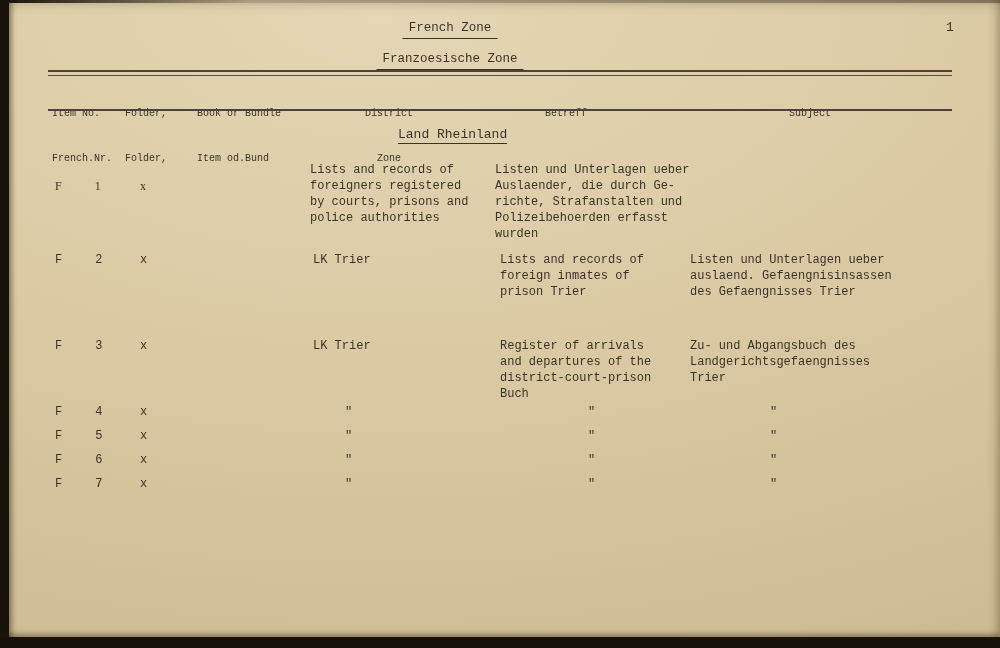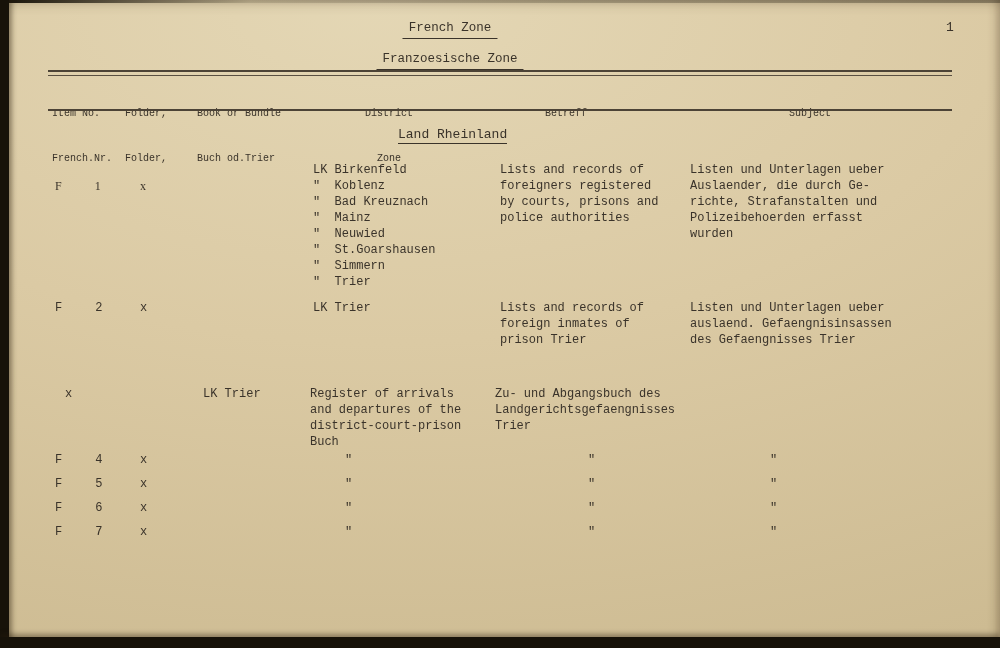--- a/index.html
+++ b/index.html
@@ -83,21 +83,21 @@
     <div class="hcell h-item">
       <div>Item No.</div>
       <div>French.Nr.</div>
     </div>
     <div class="hcell h-folder">
       <div>Folder,</div>
       <div>Folder,</div>
     </div>
     <div class="hcell h-book">
       <div>Book or Bundle</div>
-      <div>Buch od.Trier</div>
+      <div>Item od.Bund</div>
     </div>
     <div class="hcell h-district">
       <div>District</div>
       <div>Zone</div>
     </div>
     <div class="hcell h-betreff">
       <div>Betreff</div>
       <div></div>
     </div>
     <div class="hcell h-subject">
@@ -109,28 +109,20 @@
   <div class="rule-single"></div>
 
   <div class="section-heading">Land Rheinland</div>
 
   <div class="rows">
 
     <div class="row grid r1">
       <div class="cell item drop1"><span class="il">F</span><span class="in">1</span></div>
       <div class="cell folder drop1">x</div>
       <div class="cell book"></div>
-      <div class="cell district">LK Birkenfeld
-"  Koblenz
-"  Bad Kreuznach
-"  Mainz
-"  Neuwied
-"  St.Goarshausen
-"  Simmern
-"  Trier</div>
       <div class="cell subject">Lists and records of
 foreigners registered
 by courts, prisons and
 police authorities</div>
       <div class="cell betreff">Listen und Unterlagen ueber
 Auslaender, die durch Ge-
 richte, Strafanstalten und
 Polizeibehoerden erfasst
 wurden</div>
     </div>
@@ -142,20 +134,21 @@
       <div class="cell district">LK Trier</div>
       <div class="cell subject">Lists and records of
 foreign inmates of
 prison Trier</div>
       <div class="cell betreff">Listen und Unterlagen ueber
 auslaend. Gefaengnisinsassen
 des Gefaengnisses Trier</div>
     </div>
 
     <div class="row grid r3">
+      <div class="cell item"><span class="il">F</span><span class="in">3</span></div>
       <div class="cell folder">x</div>
       <div class="cell book"></div>
       <div class="cell district">LK Trier</div>
       <div class="cell subject">Register of arrivals
 and departures of the
 district-court-prison
 Buch</div>
       <div class="cell betreff">Zu- und Abgangsbuch des
 Landgerichtsgefaengnisses
 Trier</div>

